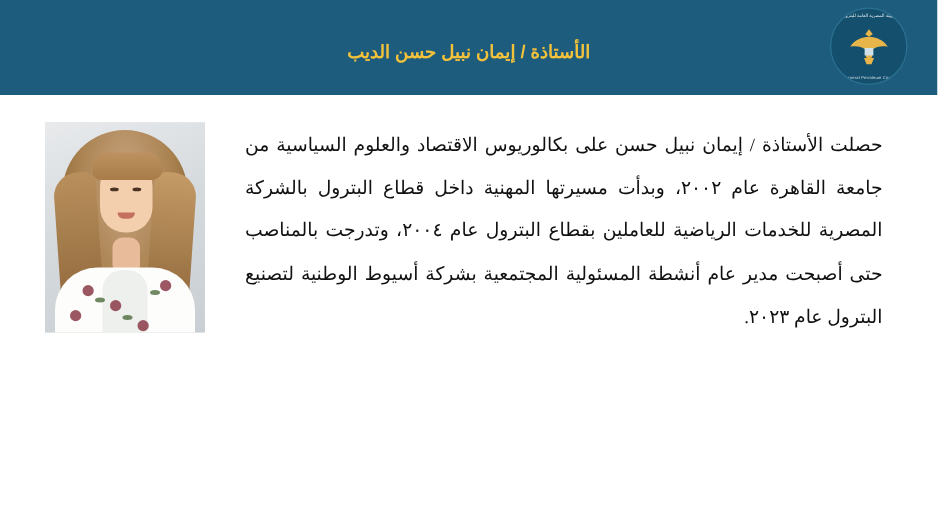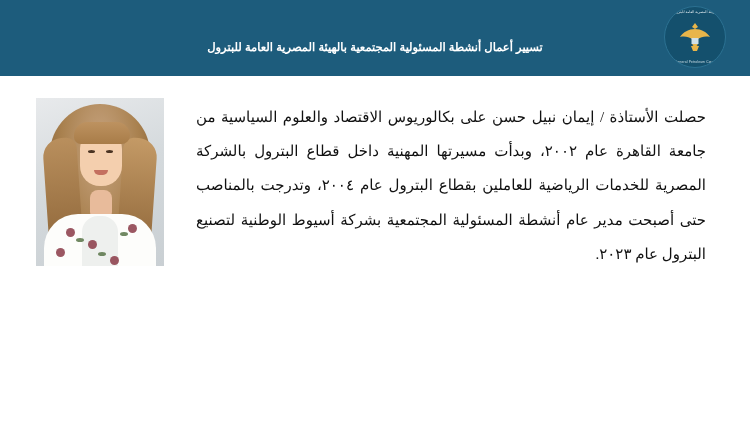--- a/index.html
+++ b/index.html
@@ -249,21 +249,21 @@
     line-height: 2.28;
   }
 </style>
 </head>
 <body>
 
 <div class="slide">
 
   <div class="header">
     <div class="header-inner">
-      <div class="header-subtitle">تسيير أعمال أنشطة المسئولية المجتمعية بالهيئة المصرية العامة للبترول</div>
+      <div class="header-title">الأستاذة / إيمان نبيل حسن الديب</div>
     </div>
 
     <div class="logo-wrap">
       <div class="logo-circle">
         <div class="logo-ring-text">الهيئة المصرية العامة للبترول</div>
         <div class="logo-ring-text bottom">Egyptian General Petroleum Corporation</div>
         <svg class="logo-eagle" viewBox="0 0 36 36">
           <g fill="#e8b54a">
             <path d="M18 4 L21 8 L18 10 L15 8 Z"></path>
             <path d="M18 10 C24 10 30 13 33 18 C28 17 24 18 21 20 L18 18 Z"></path>

